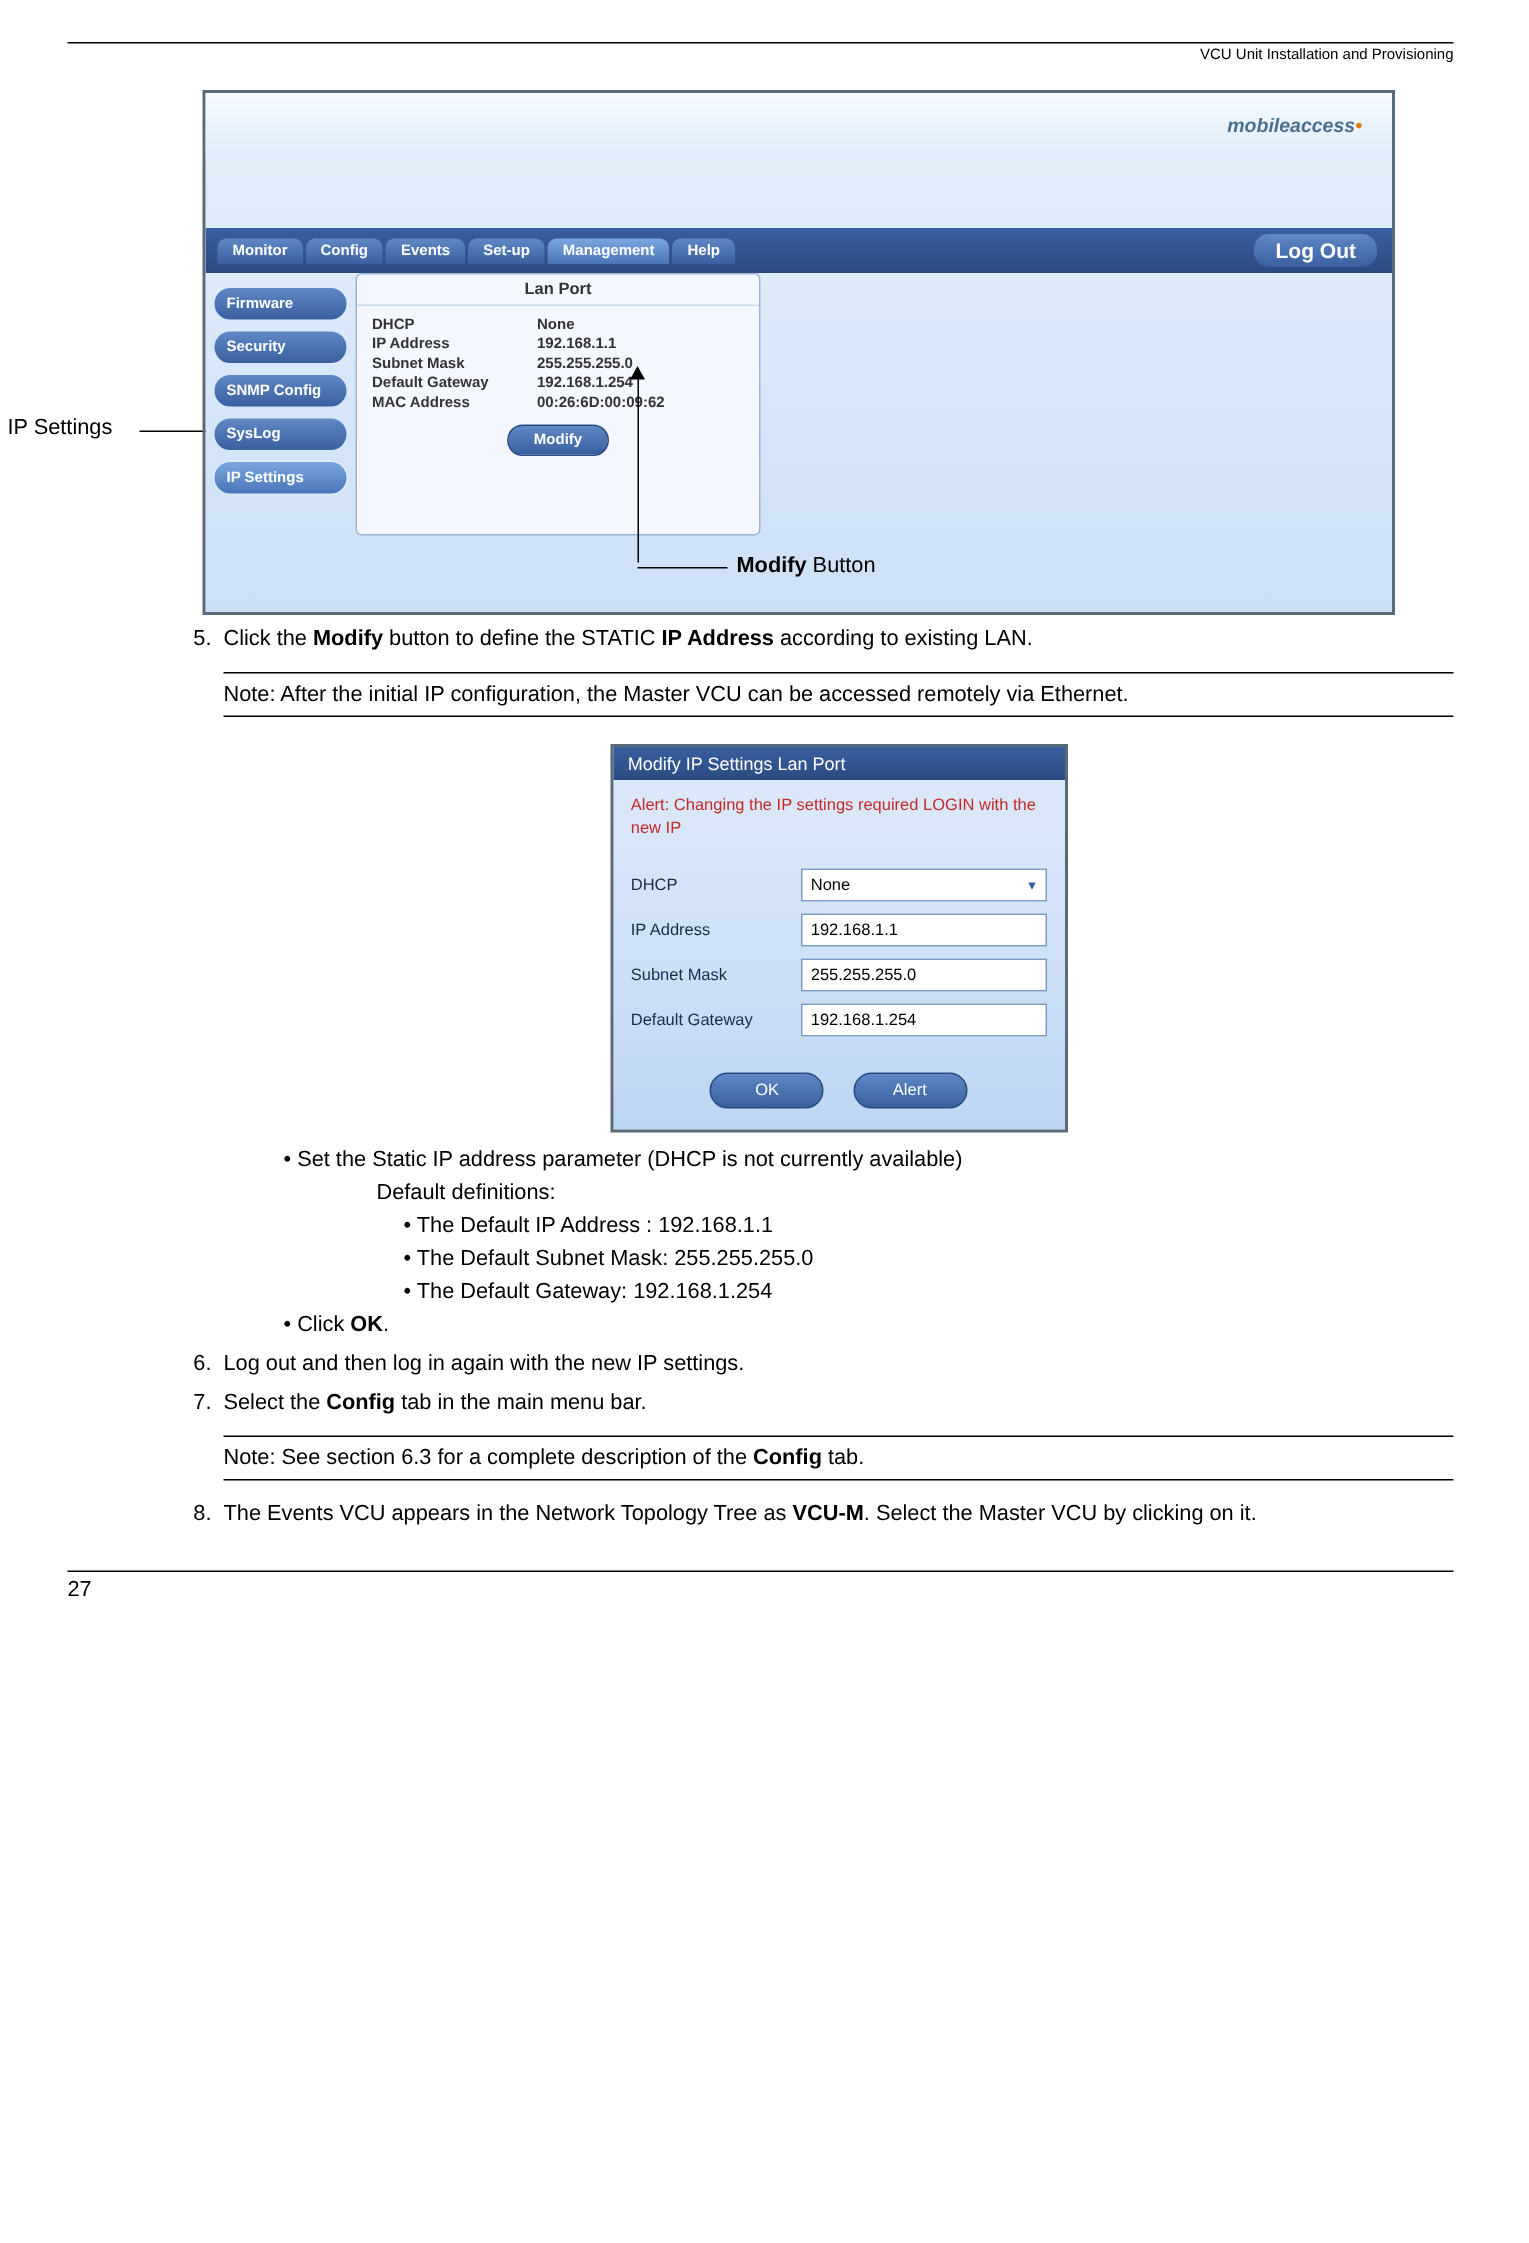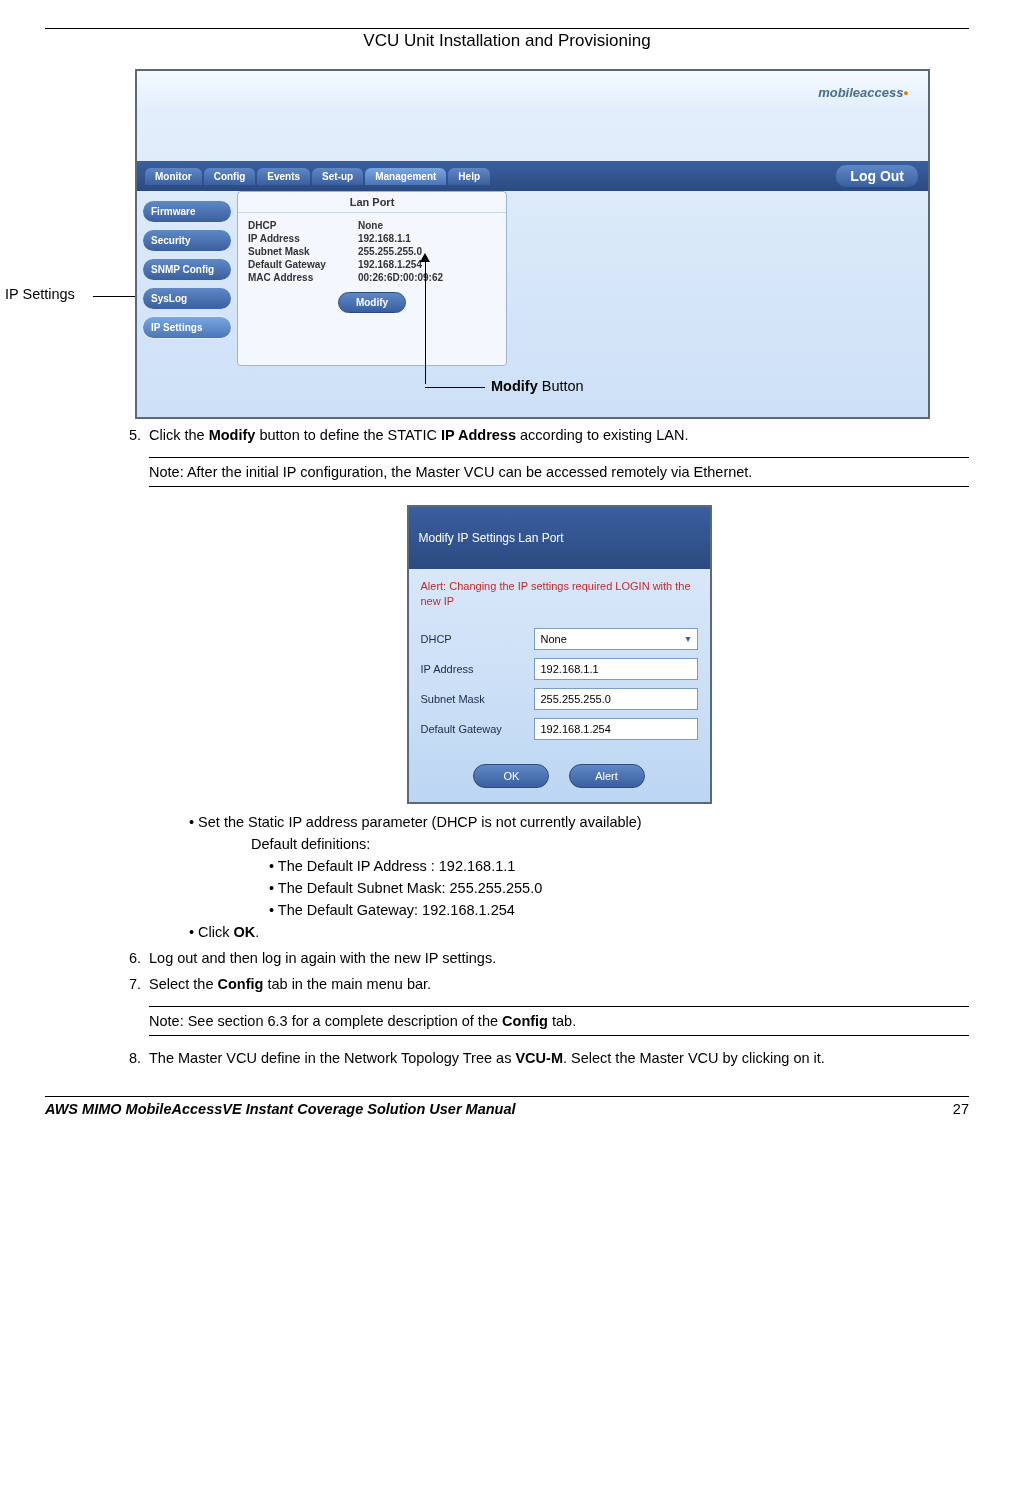--- a/index.html
+++ b/index.html
@@ -16,22 +16,22 @@
     width: 1019px;
     min-height: 1495px;
     padding: 0 50px 0 45px;
     position: relative;
   }
   .header-line {
     border-top: 1.5px solid #000;
     margin-top: 28px;
   }
   .header-text {
-    text-align: center;
-    font-size: 17px;
+    text-align: right;
+    font-size: 10px;
     margin: 2px 0 18px 0;
   }
   .fig-area {
     position: relative;
     margin: 0 0 8px 0;
     height: 300px;
   }
   .app-window {
     position: absolute;
     left: 90px;
@@ -210,21 +210,21 @@
     border:2px solid #5a6a78;
     background: linear-gradient(#dfeafa, #c9def6 70%, #bcd5f2);
     text-align:left;
     font-size:11px;
     padding-bottom:14px;
   }
   .dialog-title {
     background: linear-gradient(#3a5f9f, #2b4a80);
     color:#fff;
     font-size:12px;
-    padding:24px 10px;
+    padding:4px 10px;
   }
   .dialog-alert {
     color:#c32a2a;
     padding:10px 12px 14px 12px;
     line-height:1.4;
   }
   .drow { display:flex; align-items:center; padding:4px 12px; gap:8px; }
   .drow .lbl { width:105px; color:#1a2a4a; }
   .drow input, .drow .sel {
     flex:1;
@@ -401,22 +401,21 @@
     <li>Log out and then log in again with the new IP settings.</li>
 
     <li>
       <span>Select the </span><b>Config</b><span> tab in the main menu bar.</span>
       <div class="note-block" style="margin-left:0;">
         <span>Note: See section 6.3 for a complete description of the </span><b>Config</b><span> tab.</span>
       </div>
     </li>
 
     <li>
-      <span>The Master VCU define in the Network Topology Tree as </span><b>VCU-M</b><span>. Select the Master VCU by clicking on it.</span>
+      <span>The Events VCU appears in the Network Topology Tree as </span><b>VCU-M</b><span>. Select the Master VCU by clicking on it.</span>
     </li>
   </ol>
 
   <div class="footer-line"></div>
   <div class="footer-row">
-    <span class="l">AWS MIMO MobileAccessVE Instant Coverage Solution User Manual</span>
     <span>27</span>
   </div>
 </div>
 
 </body></html>

